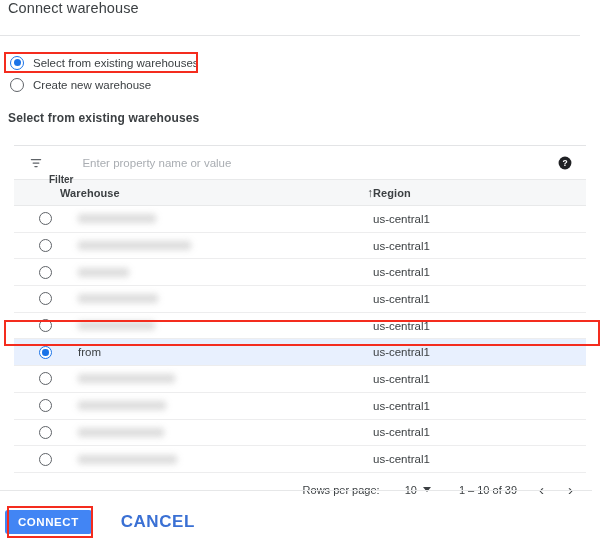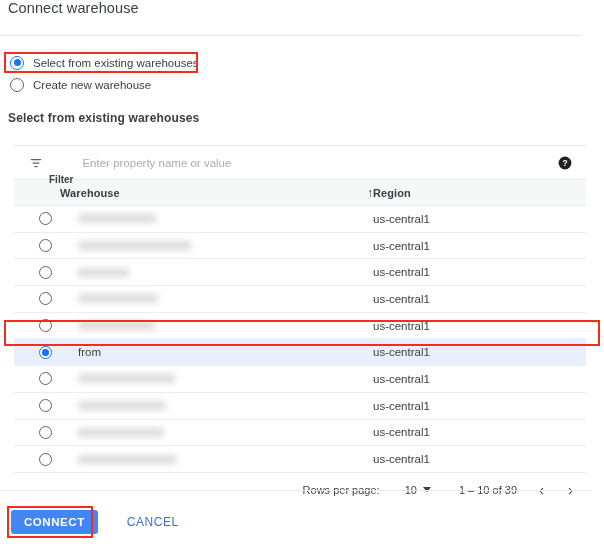--- a/index.html
+++ b/index.html
@@ -267,21 +267,21 @@
   .bottom-divider {
     position: absolute;
     left: 0px;
     top: 490px;
     width: 592px;
     height: 1px;
     background: #e6e7e8;
   }
   .footer {
     position: absolute;
-    left: 11px;
+    left: 5px;
     top: 510px;
     display: flex;
     align-items: center;
   }
   .btn-primary {
     background: #4285f4;
     color: #ffffff;
     font-family: "Liberation Sans", sans-serif;
     font-size: 11.5px;
     font-weight: bold;
@@ -289,22 +289,22 @@
     border: none;
     border-radius: 3px;
     height: 24px;
     padding: 0 13px;
     cursor: pointer;
   }
   .btn-text {
     background: transparent;
     color: #3a70d4;
     font-family: "Liberation Sans", sans-serif;
-    font-size: 12px;
-    font-weight: normal;
+    font-size: 17px;
+    font-weight: bold;
     letter-spacing: .55px;
     border: none;
     height: 24px;
     padding: 0 10px;
     margin-left: 19px;
     cursor: pointer;
   }
 </style>
 </head>
 <body>

